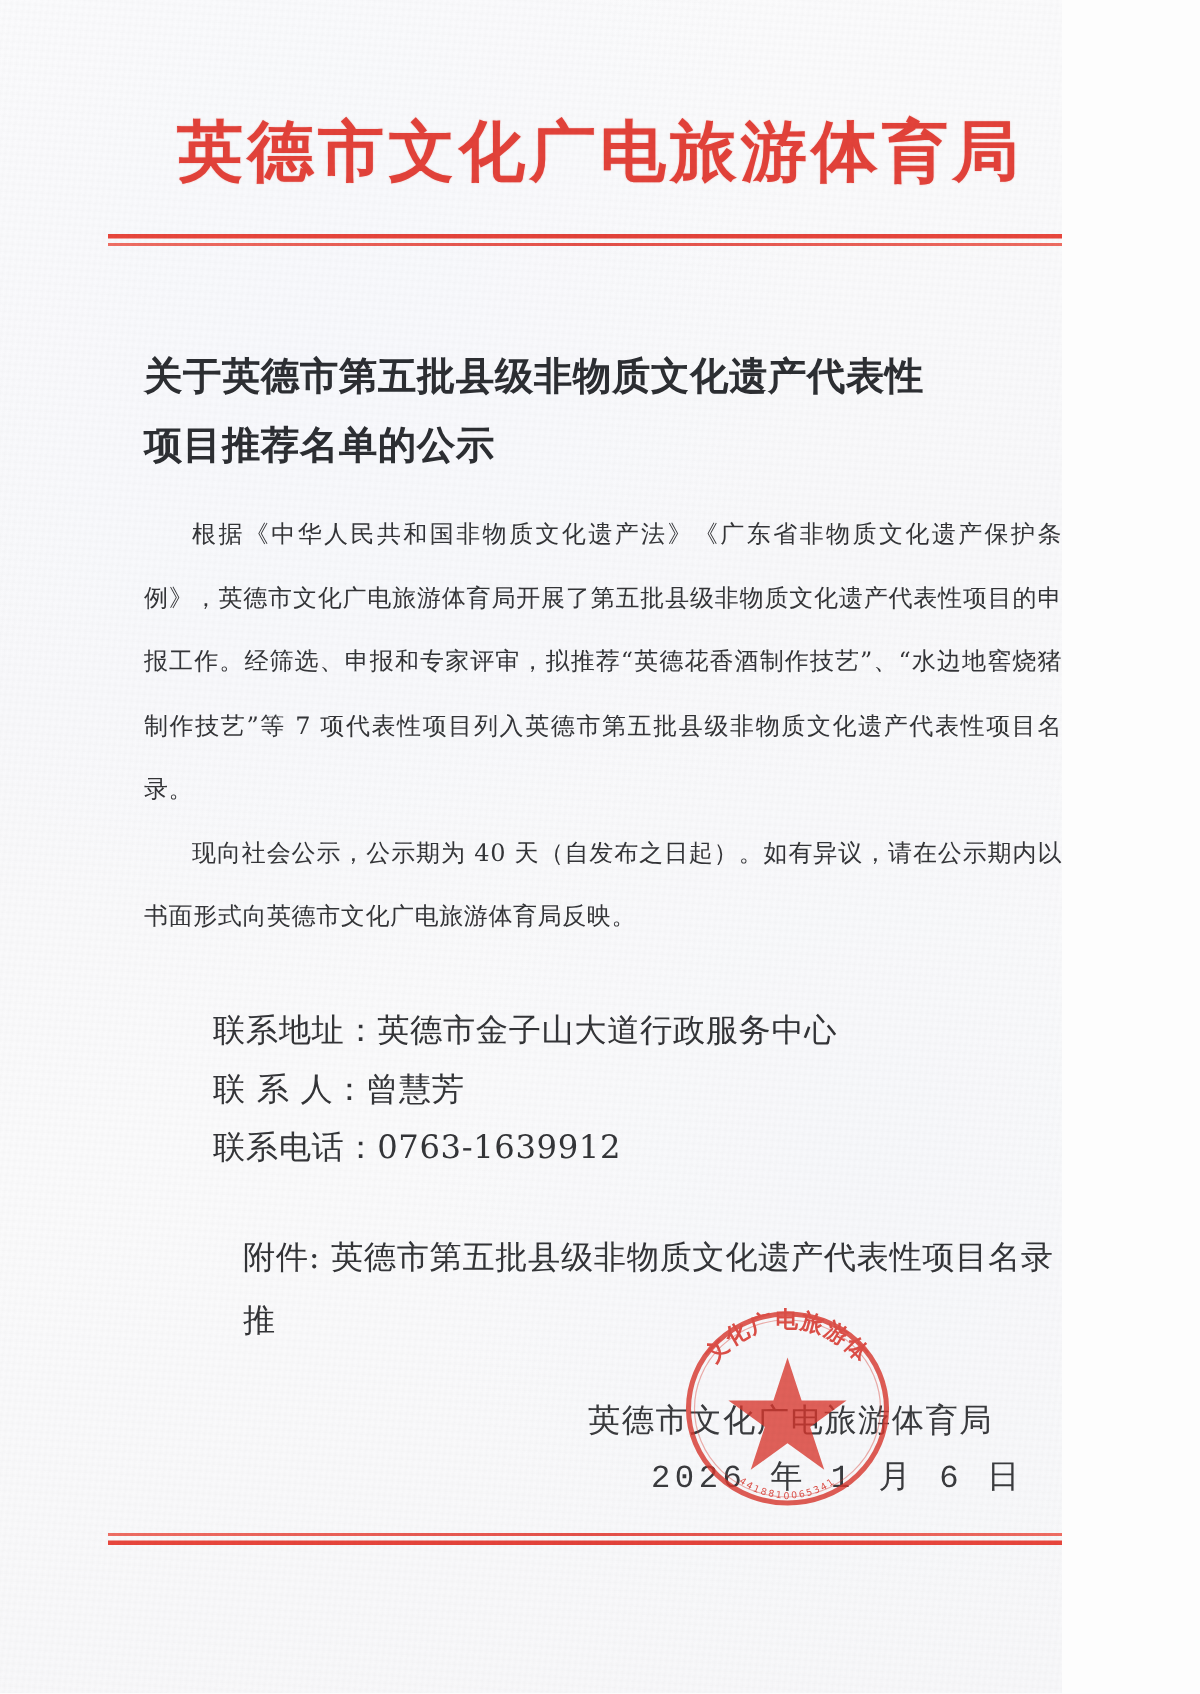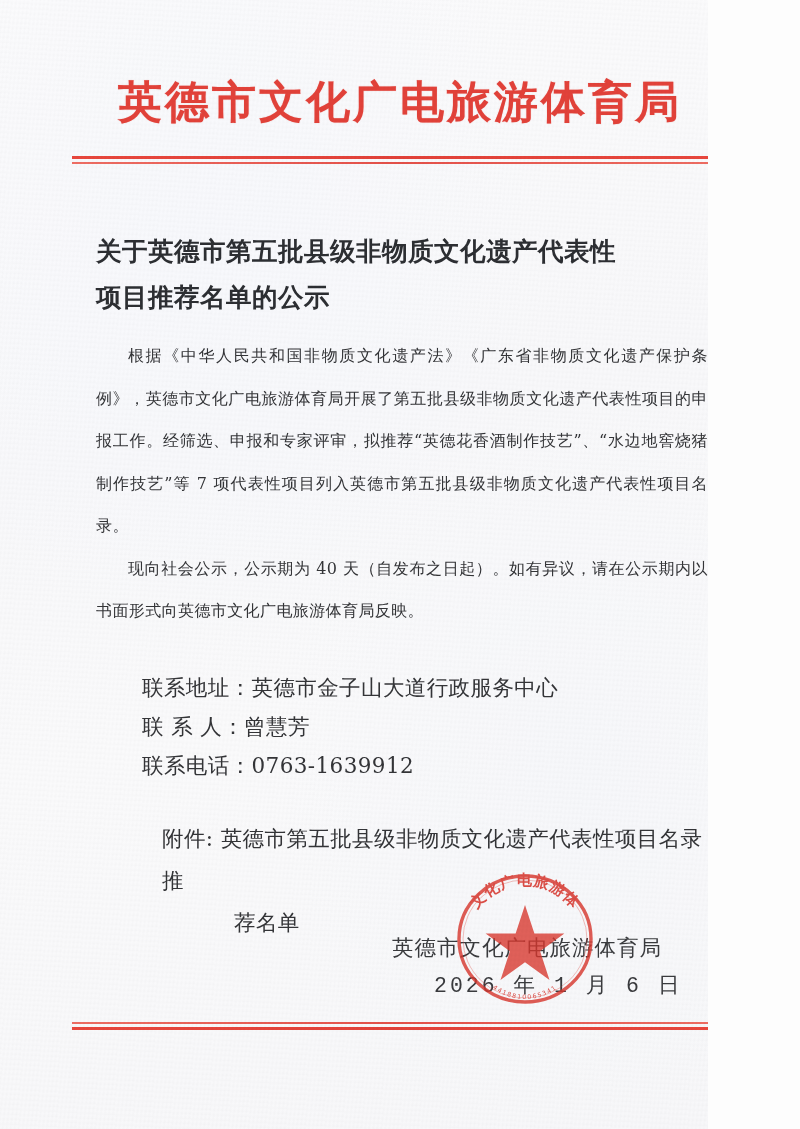--- a/index.html
+++ b/index.html
@@ -209,21 +209,20 @@
     <div class="contact-row">
       <span class="contact-label">联 系 人：</span><span class="contact-value">曾慧芳</span>
     </div>
     <div class="contact-row">
       <span class="contact-label">联系电话：</span><span class="contact-value">0763-1639912</span>
     </div>
   </div>
 
   <div class="attach-block">
     <div>附件: 英德市第五批县级非物质文化遗产代表性项目名录推</div>
-    <div class="attach-line2">荐名单</div>
   </div>
 
   <div class="signature">
     <div class="sig-org">英德市文化广电旅游体育局</div>
     <div class="sig-date">2026 年 1 月 6 日</div>
   </div>
 
   <div class="seal">
     <svg class="seal-svg" viewBox="0 0 152 140" xmlns="http://www.w3.org/2000/svg">
       <defs>

